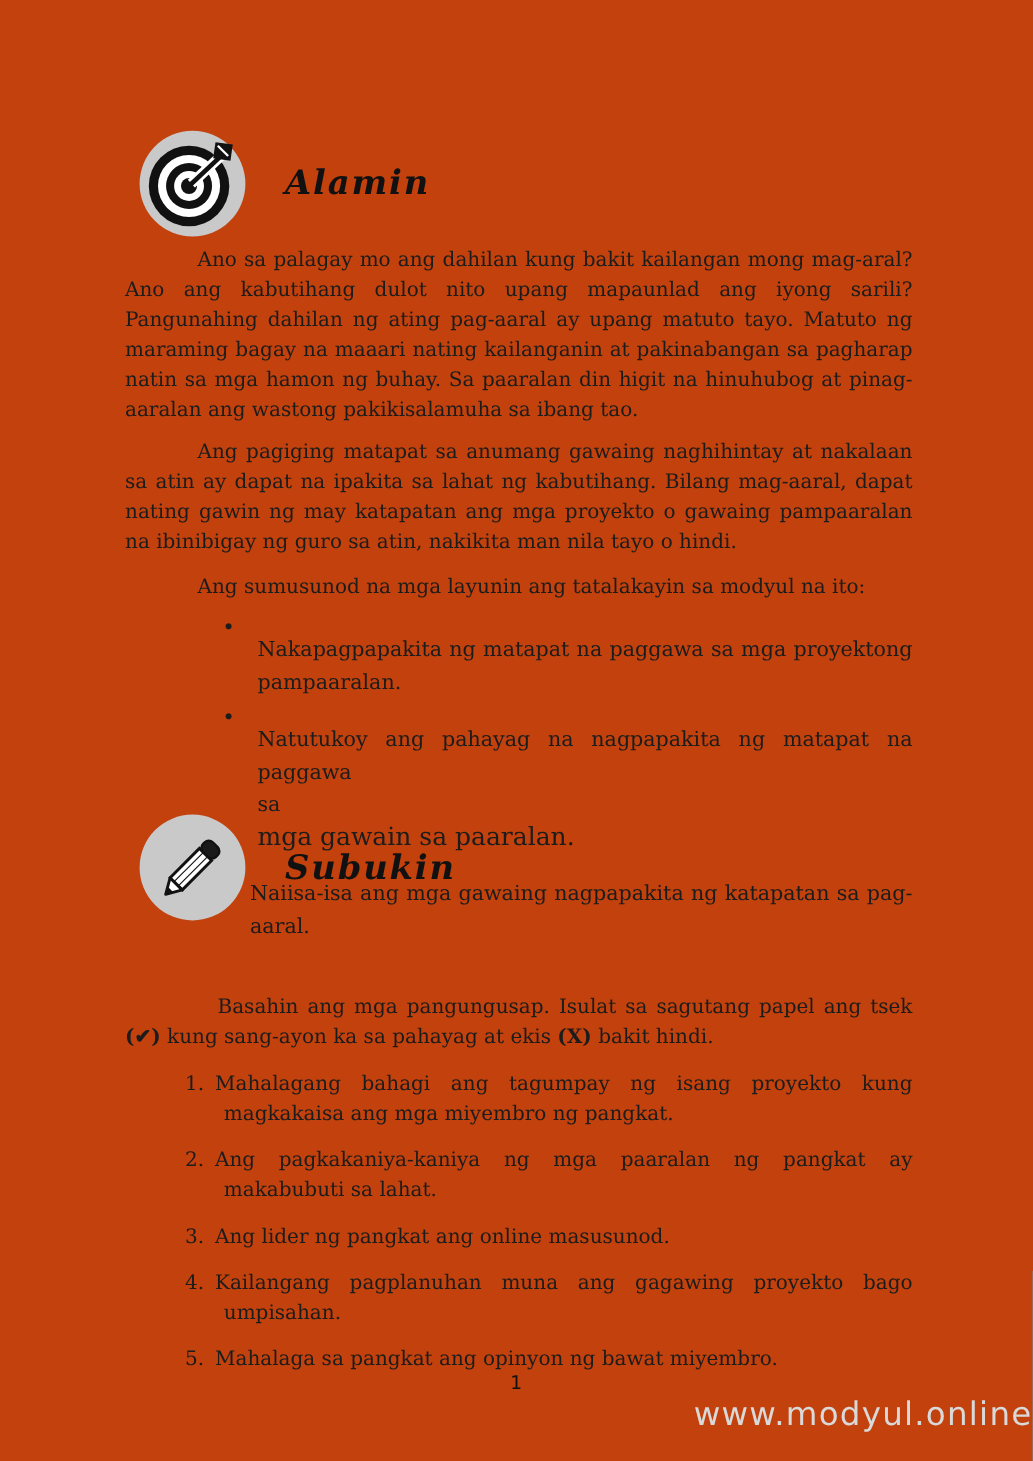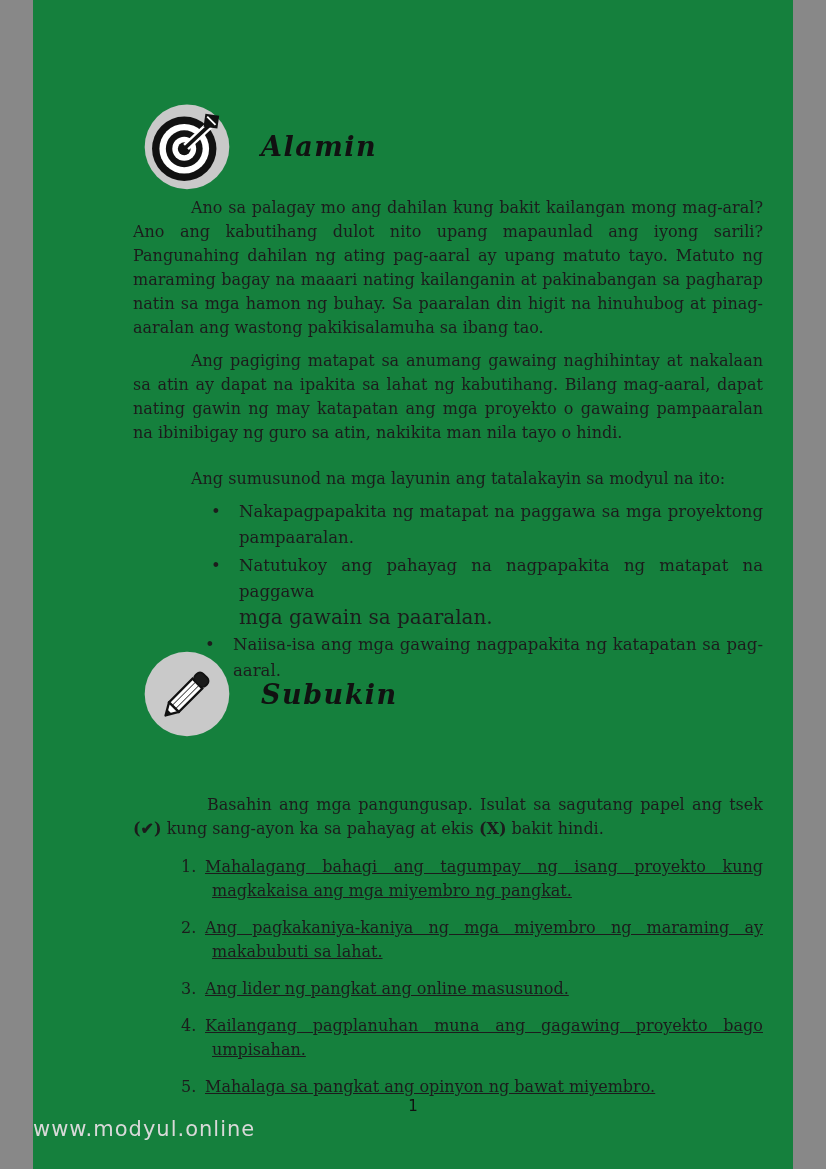--- a/index.html
+++ b/index.html
@@ -1,19 +1,19 @@
 <!DOCTYPE html>
 <html><head>
 <meta charset="utf-8">
 <style>
   html, body { margin: 0; padding: 0; background: #888; }
   .page {
-    width: 760px; height: 1169px;
+    width: 826px; height: 1169px;
     position: relative;
-    background: #15803d;
+    background: #c2410c;
     font-family: "DejaVu Serif", serif;
     color: #1c1c1c;
     overflow: hidden;
     margin: 0 auto;
   }
 
   
   .section-header {
     position: absolute;
     left: 108px;
@@ -40,66 +40,66 @@
     width: 630px;
     font-size: 16px;
     line-height: 24px;
     text-align: justify;
   }
   #alamin-body { top: 196px; }
   #subukin-body { top: 793px; }
 
   p.para { margin: 0; text-indent: 58px; }
   #para2 { margin-top: 9px; }
-  #para3 { margin-top: 22px; }
+  #para3 { margin-top: 12px; }
   #basahin-para { text-indent: 74px; }
   .b { font-weight: bold; }
 
   
   ul.bullets {
     list-style: none;
     margin: 8px 0 0 0;
     padding: 0 0 0 78px;
     font-size: 16.5px;
     line-height: 26px;
   }
   li.bullet { display: flex; margin-bottom: 2px; }
   li.bullet.shift-left { margin-left: -6px; }
   .marker { flex: none; width: 28px; }
-  .li-lines { flex: 1; text-align: justify; }
+  .li-lines { flex: 1; text-align: justify; margin-top: 18px; }
   .line-block { display: block; }
   .line-small { display: block; font-size: 20px; line-height: 25px; }
 
   
   ol.num-list {
     list-style: none;
     margin: 14px 0 0 48px;
     padding: 0;
     font-size: 16px;
     line-height: 24px;
   }
   li.num-item { display: flex; margin-bottom: 13px; }
   .num { flex: none; width: 24px; }
-  .item-text { flex: 1; text-align: justify; padding-left: 7px; text-indent: -7px; text-decoration: underline; }
+  .item-text { flex: 1; text-align: justify; padding-left: 7px; text-indent: -7px; }
 
   
   .page-number {
     position: absolute;
     top: 1097px; left: 0; right: 0;
     text-align: center;
     font-family: "DejaVu Sans", sans-serif;
     font-size: 15px;
     color: #111;
   }
   .watermark {
     position: absolute;
     top: 1117px; left: 0; right: 0;
-    text-align: left;
+    text-align: right;
     font-family: "DejaVu Sans", sans-serif;
-    font-size: 21px;
+    font-size: 26px;
     letter-spacing: 1px;
     color: #d9d9d9;
   }
 </style>
 </head>
 <body>
 
 <div class="page">
 
   <div class="section-header" id="alamin-header">
@@ -128,20 +128,21 @@
       <li class="bullet">
         <span class="marker">•</span>
         <span class="li-lines">
           <span>Nakapagpapakita ng matapat na paggawa sa mga proyektong pampaaralan.</span>
         </span>
       </li>
       <li class="bullet">
         <span class="marker">•</span>
         <span class="li-lines">
           <span>Natutukoy ang pahayag na nagpapakita ng matapat na paggawa</span>
+          <span class="line-block">sa</span>
           <span class="line-small">mga gawain sa paaralan.</span>
         </span>
       </li>
       <li class="bullet shift-left">
         <span class="marker">•</span>
         <span class="li-lines">
           <span>Naiisa-isa ang mga gawaing nagpapakita ng katapatan sa pag-aaral.</span>
         </span>
       </li>
     </ul>
@@ -165,21 +166,21 @@
   <div class="body-block" id="subukin-body">
     <p class="para" id="basahin-para"><span>Basahin ang mga pangungusap. Isulat sa sagutang papel ang tsek </span><span class="b">(✔)</span><span> kung sang-ayon ka sa pahayag at ekis </span><span class="b">(X)</span><span> bakit hindi.</span></p>
 
     <ol class="num-list">
       <li class="num-item">
         <span class="num">1.</span>
         <span class="item-text">Mahalagang bahagi ang tagumpay ng isang proyekto kung magkakaisa ang mga miyembro ng pangkat.</span>
       </li>
       <li class="num-item">
         <span class="num">2.</span>
-        <span class="item-text">Ang pagkakaniya-kaniya ng mga miyembro ng maraming ay makabubuti sa lahat.</span>
+        <span class="item-text">Ang pagkakaniya-kaniya ng mga paaralan ng pangkat ay makabubuti sa lahat.</span>
       </li>
       <li class="num-item">
         <span class="num">3.</span>
         <span class="item-text">Ang lider ng pangkat ang online masusunod.</span>
       </li>
       <li class="num-item">
         <span class="num">4.</span>
         <span class="item-text">Kailangang pagplanuhan muna ang gagawing proyekto bago umpisahan.</span>
       </li>
       <li class="num-item">

